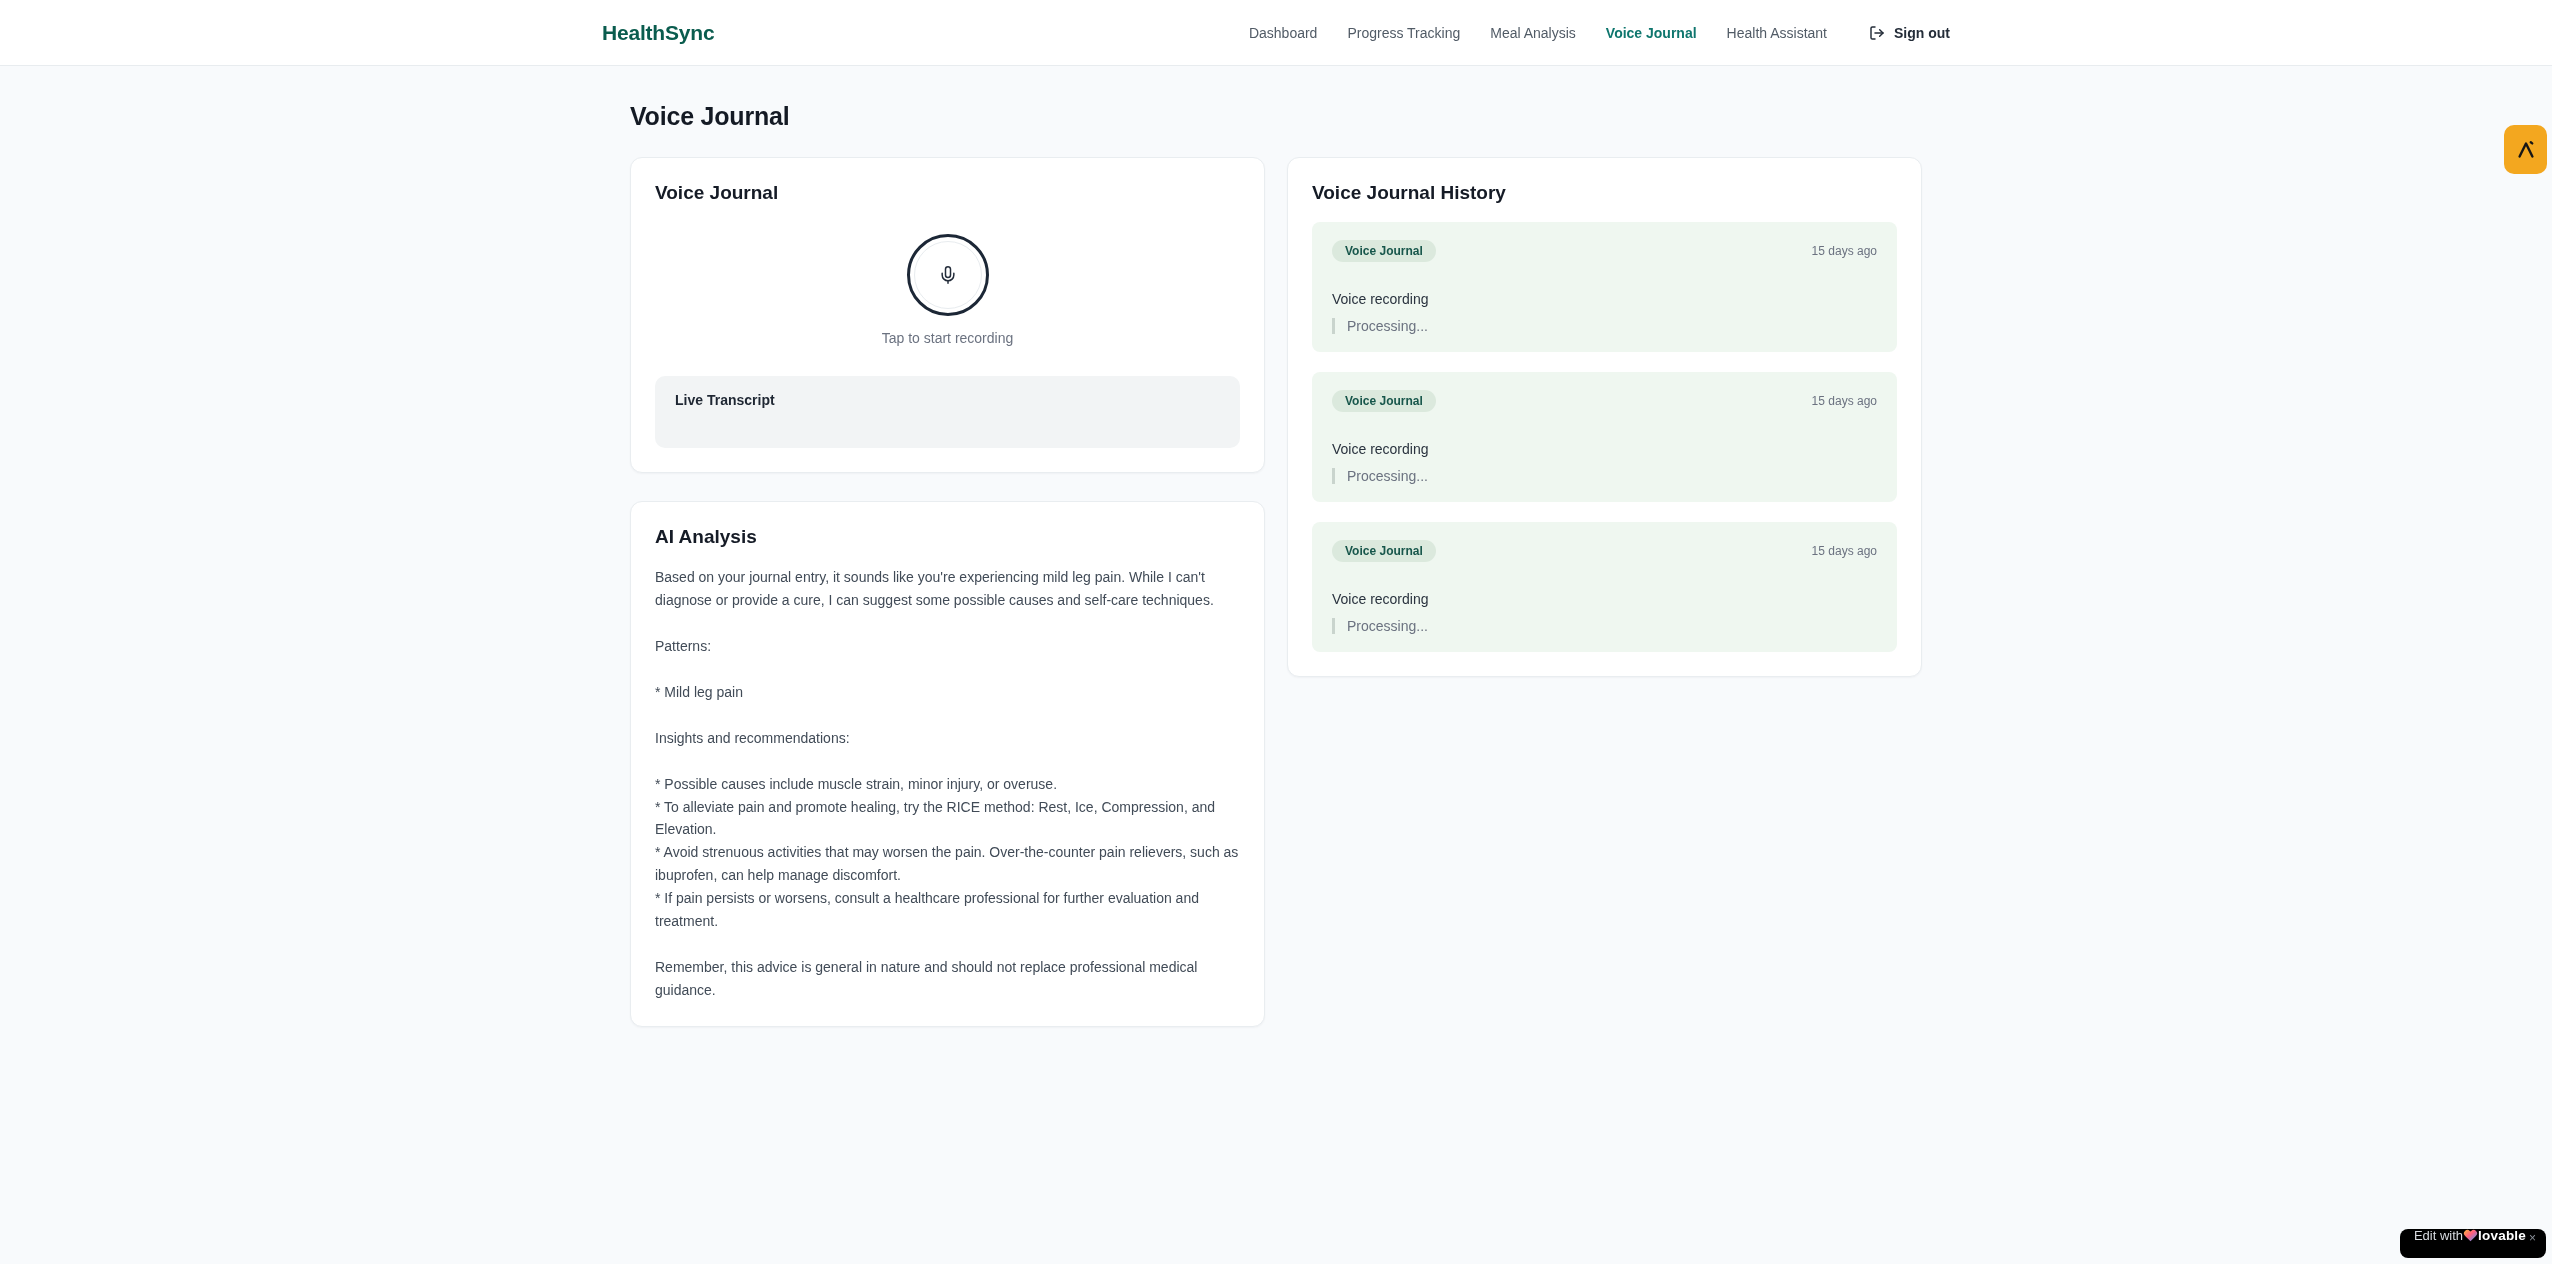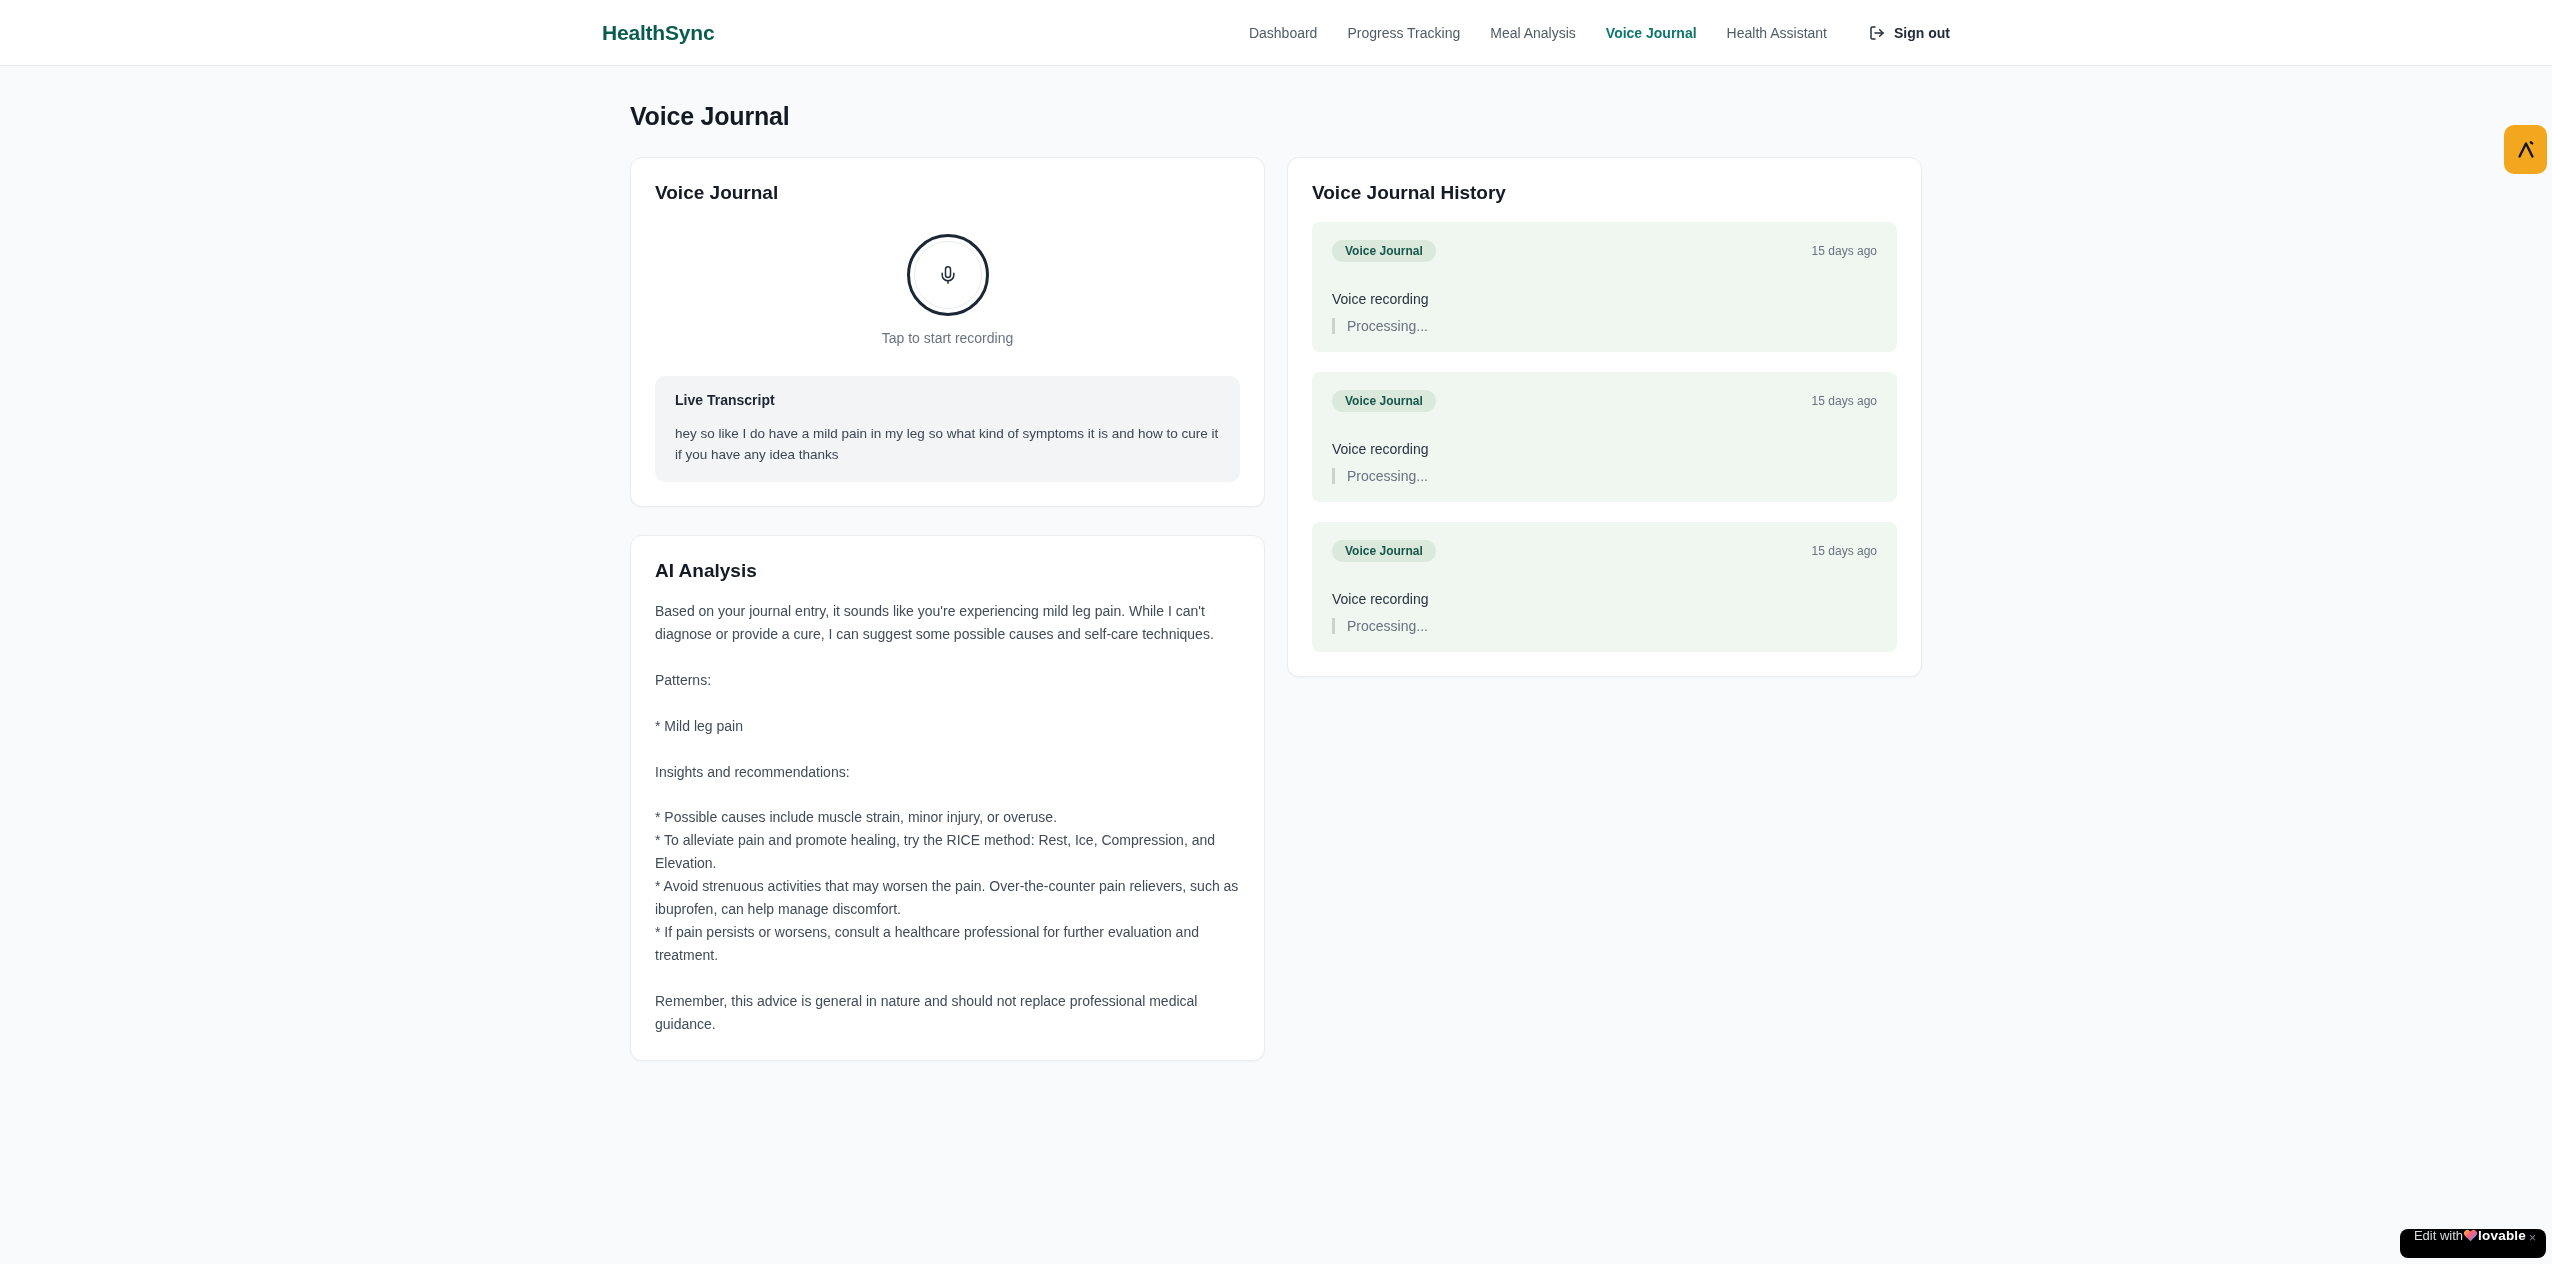--- a/index.html
+++ b/index.html
@@ -112,21 +112,21 @@
     border: 1px solid #e8ecef;
   }
   .mic-hint { margin-top: 14px; font-size: 14px; color: #6b7280; }
 
   .transcript-box {
     margin-top: 26px;
     background: #f2f4f5;
     border-radius: 10px;
     padding: 16px 20px;
   }
-  .transcript-title { font-size: 14px; font-weight: 700; color: #1f2733; margin-bottom: 16px; }
+  .transcript-title { font-size: 14px; font-weight: 700; color: #1f2733; margin-bottom: 24px; }
   .transcript-text { font-size: 13.5px; color: #3d4653; line-height: 1.55; }
 
   
   .analysis-body {
     font-size: 14px;
     color: #414b57;
     line-height: 1.64;
     white-space: pre-line;
   }
 
@@ -241,21 +241,20 @@
                 <path d="M12 2a3 3 0 0 0-3 3v7a3 3 0 0 0 6 0V5a3 3 0 0 0-3-3z"></path>
                 <path d="M19 10v2a7 7 0 0 1-14 0v-2"></path>
                 <line x1="12" y1="19" x2="12" y2="22"></line>
               </svg>
             </span>
           </button>
           <div class="mic-hint">Tap to start recording</div>
         </div>
         <div class="transcript-box">
           <div class="transcript-title">Live Transcript</div>
-          <div class="transcript-text">hey so like I do have a mild pain in my leg so what kind of symptoms it is and how to cure it if you have any idea thanks</div>
         </div>
       </section>
 
       <section class="card">
         <h2 class="card-title">AI Analysis</h2>
         <div class="analysis-body">Based on your journal entry, it sounds like you're experiencing mild leg pain. While I can't diagnose or provide a cure, I can suggest some possible causes and self-care techniques.
 
 Patterns:
 
 * Mild leg pain

